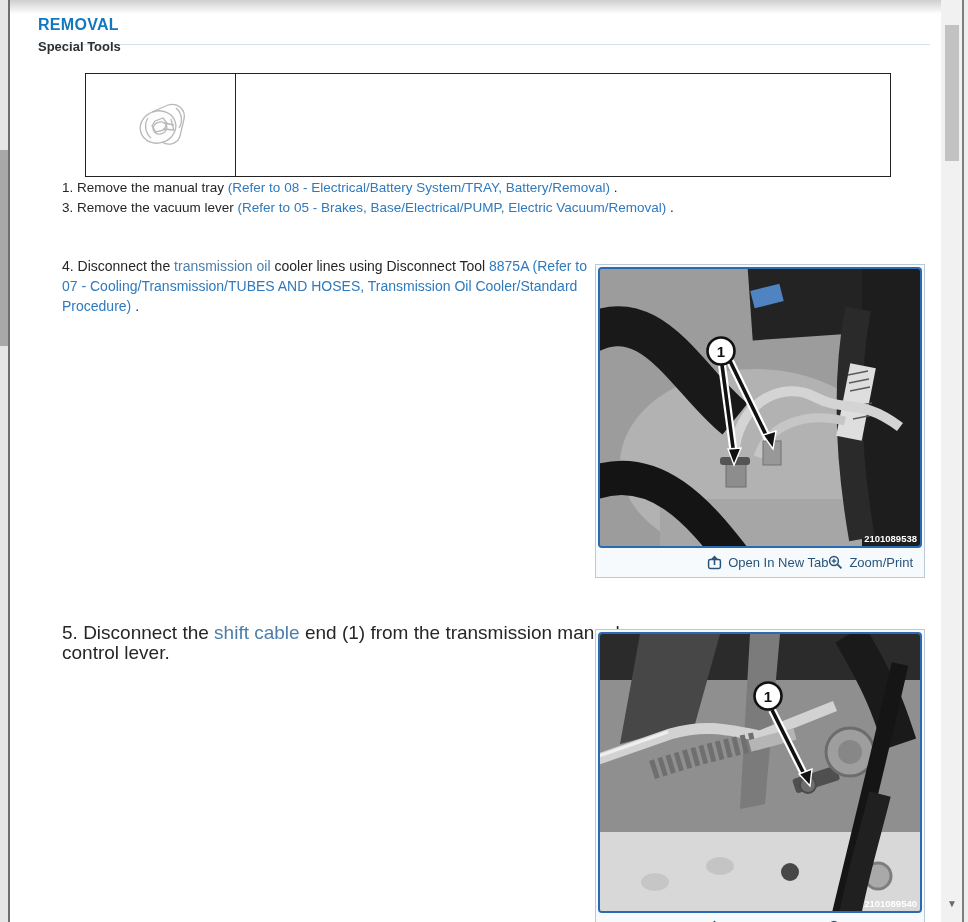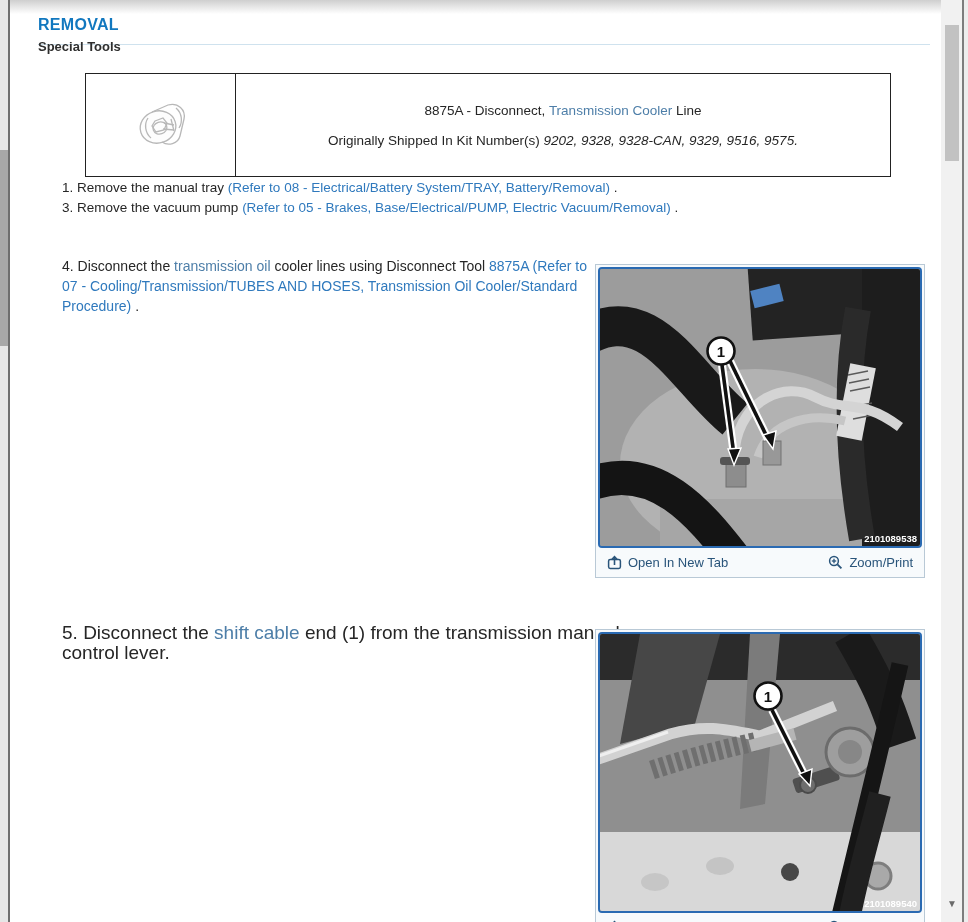--- a/index.html
+++ b/index.html
@@ -45,21 +45,21 @@
   .step5   { left:62px; top:623px; width:560px; font-size:19px; line-height:20px; z-index:4; }
 
   
   .figure-panel { left:595px; width:330px; background:#f7fafc; border:1px solid #b9c9d6;
     padding:2px 2px 0 2px; z-index:4; }
   .panel-1 { top:264px; }
   .panel-2 { top:629px; }
   .photo { width:324px; height:281px; border:2px solid #2a6ab2; border-radius:4px;
     overflow:hidden; background:#9a9a9a; position:relative; }
   .photo svg { display:block; }
-  .figure-footer { height:29px; display:flex; justify-content:space-between;
+  .figure-footer { height:29px; display:flex; justify-content:flex-end;
     align-items:center; padding:1px 9px; font-size:13px; color:#29547a; }
   .foot-link { display:flex; align-items:center; gap:6px; cursor:pointer; }
   .foot-link svg { flex:0 0 auto; }
 </style>
 </head>
 <body>
 
 <div class="abs top-bar"></div>
 <div class="abs left-track"></div>
 <div class="abs left-thumb"></div>
@@ -83,29 +83,25 @@
         <path d="M52 20 C58 25 59 34 55 40"></path>
         <path d="M24 30 C20 36 21 45 27 50"></path>
         <path d="M31 33 l8 -3 4 5 -3 7 -8 2 -4 -6 z"></path>
         <path d="M40 35 l10 2"></path>
           <path d="M39 41 l11 1"></path>
         <path d="M47 31 l3 12"></path>
         <ellipse cx="36" cy="40" rx="7" ry="6" transform="rotate(-18 36 40)"></ellipse>
       </g>
     </svg>
   </div>
-  <div class="tool-cell-text">
-    <div><span>8875A - Disconnect, </span><span class="term">Transmission Cooler</span><span> Line</span></div>
-    <div><span>Originally Shipped In Kit Number(s) </span><span class="kits">9202, 9328, 9328-CAN, 9329, 9516, 9575.</span></div>
-  </div>
 </div>
 
 <div class="abs steps-a">
   <div><span>1.</span> <span>Remove the manual tray </span><span class="link">(Refer to 08 - Electrical/Battery System/TRAY, Battery/Removal)</span><span> .</span></div>
-  <div><span>3.</span> <span>Remove the vacuum pump </span><span class="link">(Refer to 05 - Brakes, Base/Electrical/PUMP, Electric Vacuum/Removal)</span><span> .</span></div>
+  <div><span>3.</span> <span>Remove the vacuum lever </span><span class="link">(Refer to 05 - Brakes, Base/Electrical/PUMP, Electric Vacuum/Removal)</span><span> .</span></div>
 </div>
 
 <div class="abs step4"><span>4.</span> <span>Disconnect the </span><span class="term">transmission oil</span><span> cooler lines using Disconnect Tool </span><span class="link">8875A (Refer to 07 - Cooling/Transmission/TUBES AND HOSES, Transmission Oil Cooler/Standard Procedure)</span><span> .</span></div>
 
 <div class="abs figure-panel panel-1">
   <div class="photo">
     <svg width="324" height="281" viewBox="0 0 324 281">
       <rect width="324" height="281" fill="#9c9c9c"></rect>
       <ellipse cx="155" cy="195" rx="135" ry="95" fill="#b2b2b2"></ellipse>
       <rect x="60" y="230" width="220" height="51" fill="#a6a6a6"></rect>

